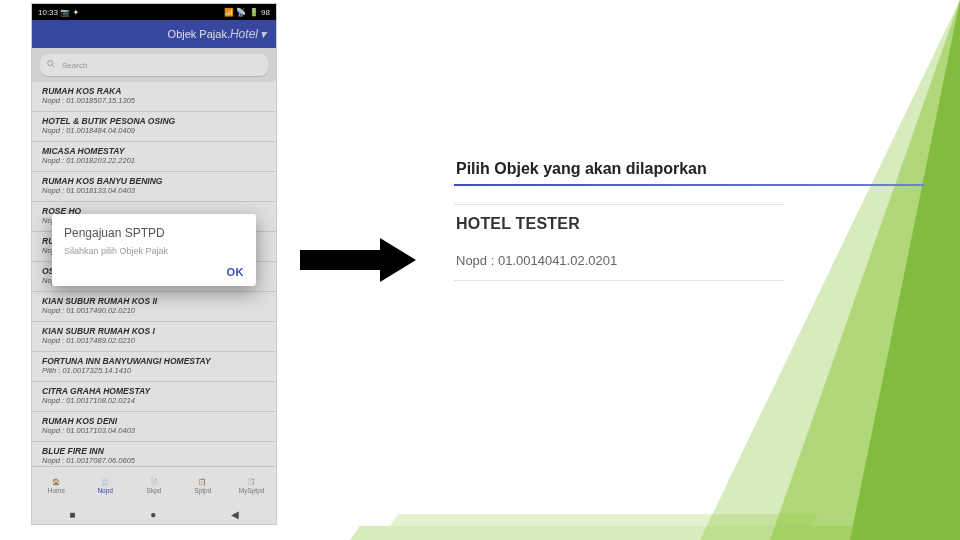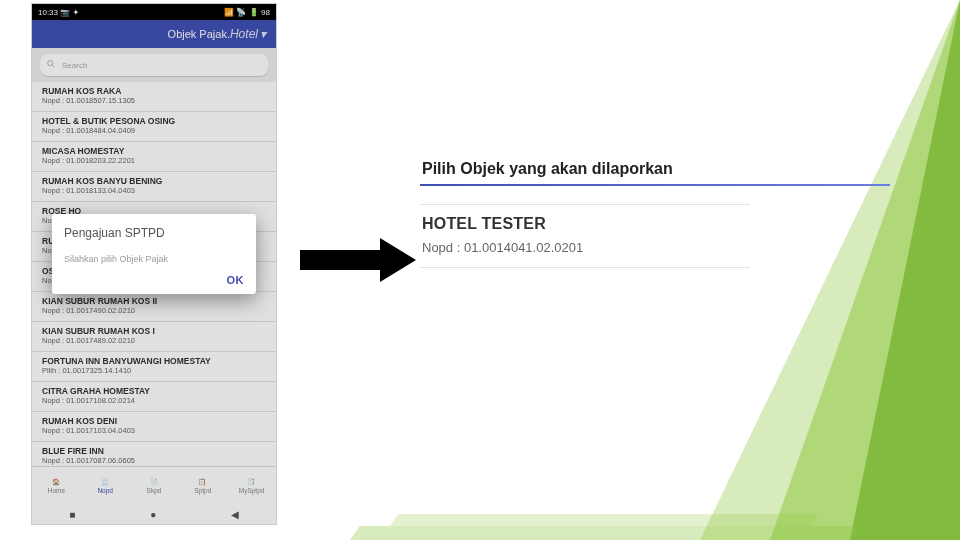--- a/index.html
+++ b/index.html
@@ -28,46 +28,46 @@
     background:#eee;
     box-shadow:0 0 0 1px #ccc;
     display:flex; flex-direction:column;
     font-size:8px; color:#333;
   }
   .statusbar { height:16px; background:#000; color:#fff; display:flex; justify-content:space-between; align-items:center; padding:0 6px; font-size:8px;gap:20px; }
   .statusbar .right { display:flex; gap:4px; align-items:center; }
   .appbar { height:28px; background:#3f51b5; color:#fff; display:flex; align-items:center; justify-content:flex-end; padding:0 10px; font-size:11px; }
   .appbar .filter { font-size:12px; opacity:0.85; display:flex; align-items:center; gap:2px;font-style:italic; }
   .searchbox { margin:6px 8px; height:22px; background:#fff; border-radius:8px; display:flex; align-items:center; padding:0 6px; color:#aaa; gap:6px; box-shadow:0 1px 1px rgba(0,0,0,0.15);}
-  .list { flex:1; overflow:hidden; background:#f5f5f5; position:relative; }
+  .list { flex:1; overflow:hidden; background:#f5f5f5; position:relative;font-style:italic; }
   .item { background:#fff; border-bottom:1px solid #e0e0e0; padding:4px 10px 6px; }
   .item .name { font-weight:bold; font-size:8.5px; }
   .item .nopd { font-size:7.5px; color:#666; }
 
   
   .modal-ov { position:absolute; top:210px; left:20px; right:20px; background:#fff; border-radius:3px; box-shadow:0 6px 20px rgba(0,0,0,0.4); padding:12px 12px 8px; z-index:5; }
-  .modal-ov .mtitle { font-size:12px; color:#555; margin-bottom:14px; }
+  .modal-ov .mtitle { font-size:12px; color:#555; margin-bottom:6px; }
   .modal-ov .msub { font-size:9px; color:#999; margin-bottom:10px; }
   .modal-ov .mok { text-align:right; font-size:11px; color:#3f51b5; font-weight:bold; letter-spacing:0.5px; }
   .phone .dimlayer { position:absolute; inset:0; background:rgba(0,0,0,0.12); z-index:3; pointer-events:none; }
 
   .bottomnav { height:38px; background:#fff; border-top:1px solid #ddd; display:flex; }
   .bottomnav .btn { flex:1; display:flex; flex-direction:column; align-items:center; justify-content:center; font-size:6.5px; color:#888; gap:1px; }
   .bottomnav .btn.active { color:#3f51b5; }
   .navsys { height:20px; background:#fff; display:flex; justify-content:space-around; align-items:center; color:#555; font-size:10px; }
 
   
   .callout {
-    position:absolute; left:420px; top:160px; width:470px;
+    position:absolute; left:454px; top:160px; width:470px;
   }
   .callout-title { font-size:16px; font-weight:bold; color:#222; margin-bottom:6px; padding-left:2px; }
   .callout-underline { height:2px; width:100%; background:linear-gradient(to right,#3f51b5,#6a7fe0); margin-bottom:18px; }
   .example { border-top:1px solid #e3e3e3; border-bottom:1px solid #e3e3e3; padding:10px 0 12px 2px; width:330px; }
   .example .ename { font-size:16px; font-weight:bold; color:#333; letter-spacing:0.2px; }
-  .example .enopd { font-size:13px; color:#666; margin-top:7px; }
+  .example .enopd { font-size:13px; color:#666; margin-top:20px; }
 
   
   .arrow { position:absolute; left:300px; top:238px; width:120px; height:44px; }
   .arrow .shaft { position:absolute; left:0; top:12px; width:80px; height:20px; background:#000; }
   .arrow .head { position:absolute; left:80px; top:0; width:0; height:0; border-top:22px solid transparent; border-bottom:22px solid transparent; border-left:36px solid #000; }
 
   svg.icon-s { width:10px; height:10px; }
 </style>
 </head>
 <body>

